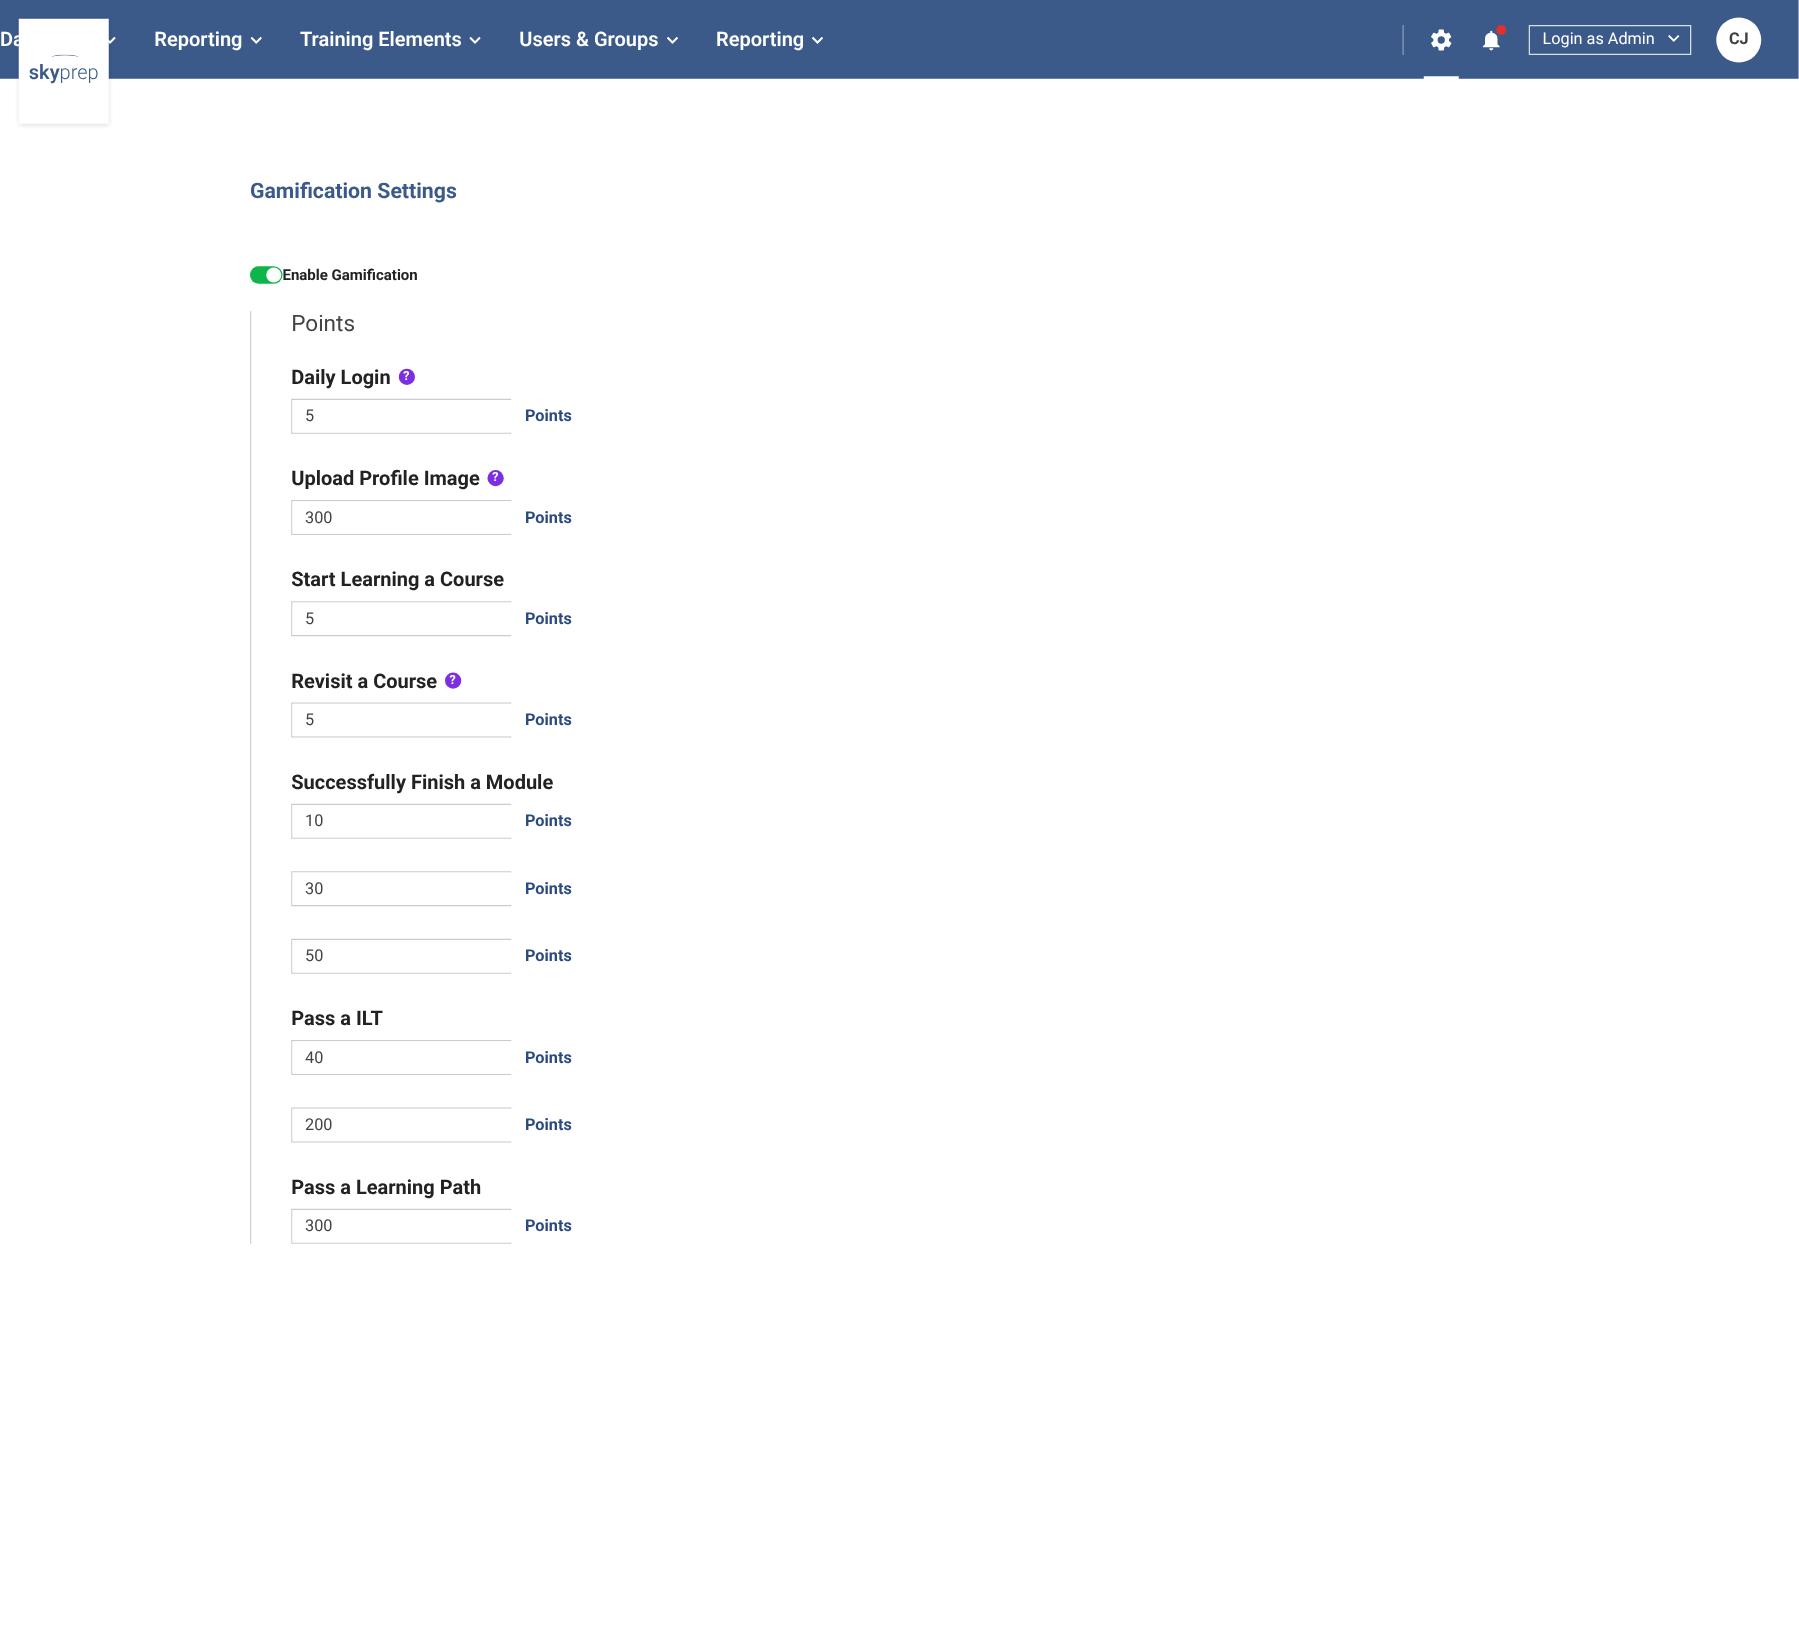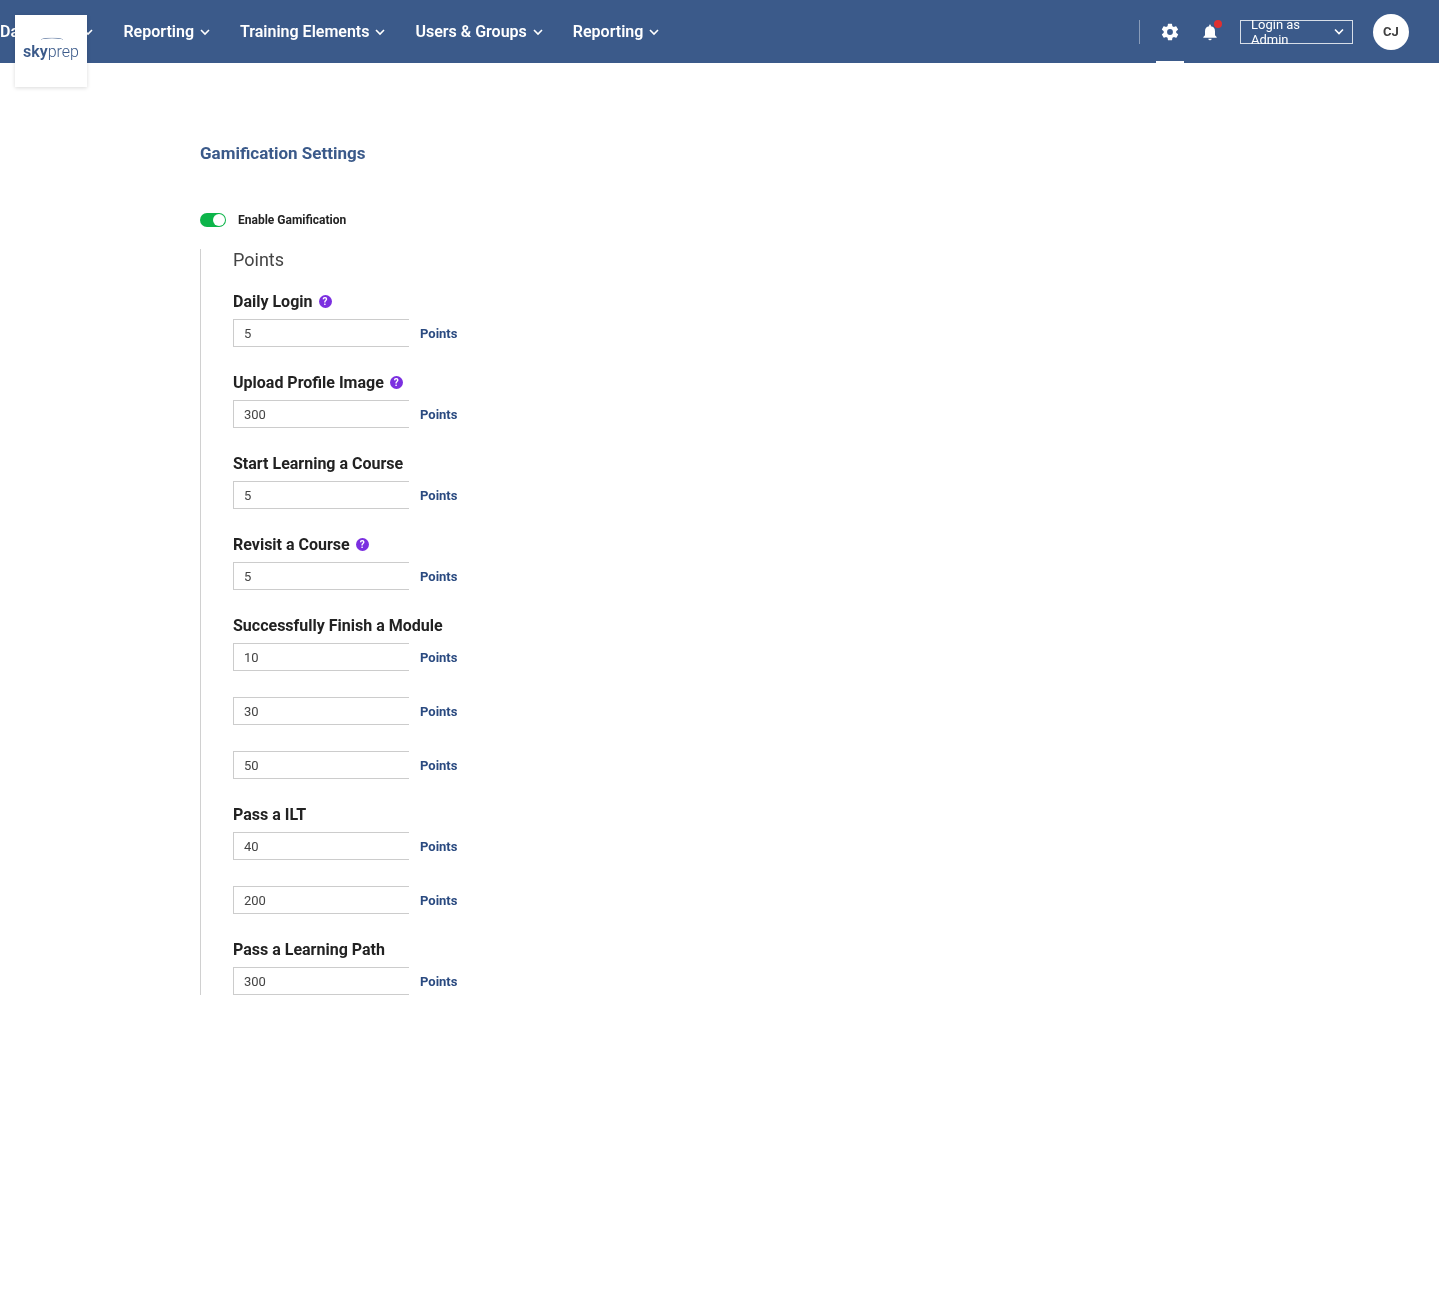--- a/index.html
+++ b/index.html
@@ -18,21 +18,21 @@
     align-items: center;
     padding: 0 30px 0 0;
     color: #fff;
     position: relative;
   }
   .logo-box {
     position: absolute;
     top: 15px;
     left: 15px;
     width: 72px;
-    height: 72px;
+    height: 84px;
     background: #fff;
     display: flex;
     align-items: center;
     justify-content: center;
     box-shadow: 0 1px 4px rgba(0,0,0,0.15);
   }
   .logo-text {
     font-size: 16px;
     color: #3b5a8a;
     font-weight: 400;
@@ -109,21 +109,21 @@
     border: 1px solid rgba(255,255,255,0.8);
     background: transparent;
     color: #fff;
     font-size: 13px;
     padding: 4px 28px 4px 10px;
     height: 24px;
     display: flex;
     align-items: center;
     position: relative;
     cursor: pointer;
-    width: 113px;
+    width: 130px;
   }
   .login-select .sel-chevron {
     position: absolute;
     right: 8px;
     top: 50%;
     transform: translateY(-50%);
   }
   .avatar {
     width: 36px;
     height: 36px;
@@ -144,21 +144,20 @@
   }
   .page-title {
     color: #3b5a8a;
     font-size: 17px;
     font-weight: 700;
     margin-bottom: 50px;
   }
   .toggle-row {
     display: flex;
     align-items: center;
-    gap: 12px;
     margin-bottom: 22px;
   }
   .toggle {
     width: 26px;
     height: 14px;
     background: #0db54a;
     border-radius: 10px;
     position: relative;
     cursor: pointer;
   }

